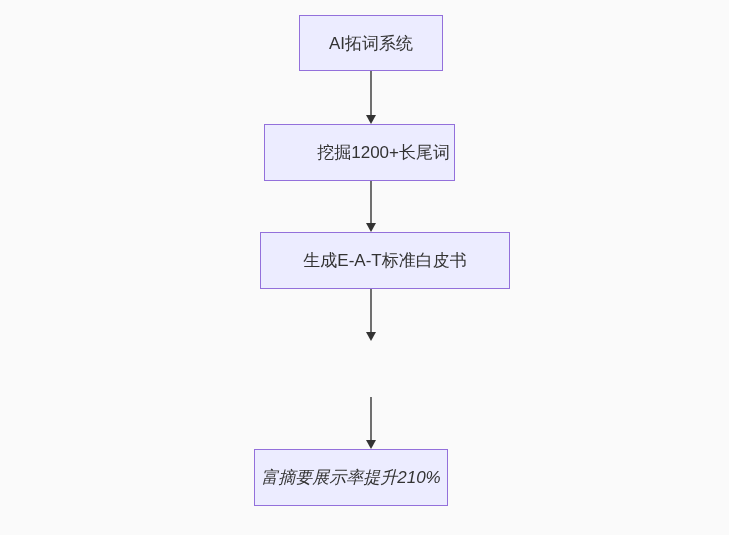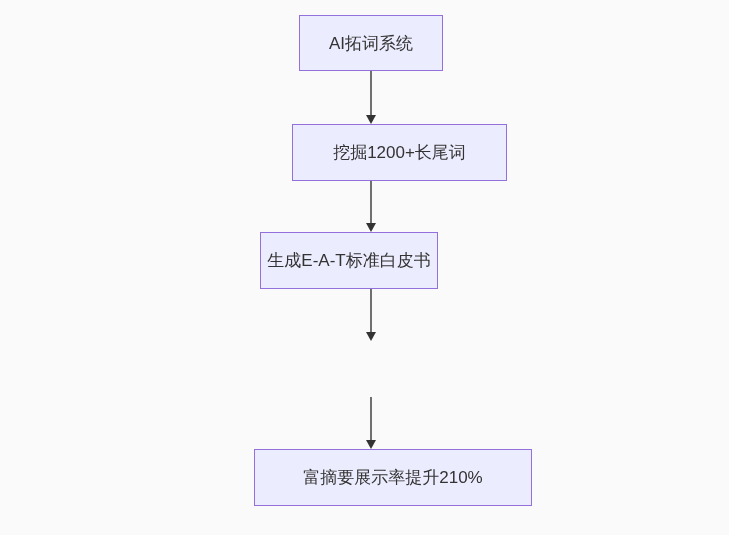--- a/index.html
+++ b/index.html
@@ -29,24 +29,24 @@
     color: #333333;
     font-size: 17px;
     line-height: 1;
     white-space: nowrap;
     text-align: center;
   }
   .flow-node .node-label {
     padding: 0 4px;
   }
   .node-1 { left: 299px; top: 15px;  width: 144px; height: 56px; }
-  .node-2 { left: 292px; top: 124px; width: 215px; height: 57px; }
-  .node-3 { left: 260px; top: 232px; width: 178px; height: 57px; }
+  .node-2 { left: 264px; top: 124px; width: 191px; height: 57px; justify-content: flex-end; }
+  .node-3 { left: 260px; top: 232px; width: 250px; height: 57px; }
   .node-4 { left: 263px; top: 341px; width: 216px; height: 56px; }
-  .node-5 { left: 254px; top: 449px; width: 278px; height: 57px; }
+  .node-5 { left: 254px; top: 449px; width: 194px; height: 57px; font-style: italic; }
   .edge {
     position: absolute;
     left: 364px;
     width: 14px;
   }
   .edge-1 { top: 71px;  height: 53px; }
   .edge-2 { top: 181px; height: 51px; }
   .edge-3 { top: 289px; height: 52px; }
   .edge-4 { top: 397px; height: 52px; }
   .edge svg { display: block; width: 100%; height: 100%; }

